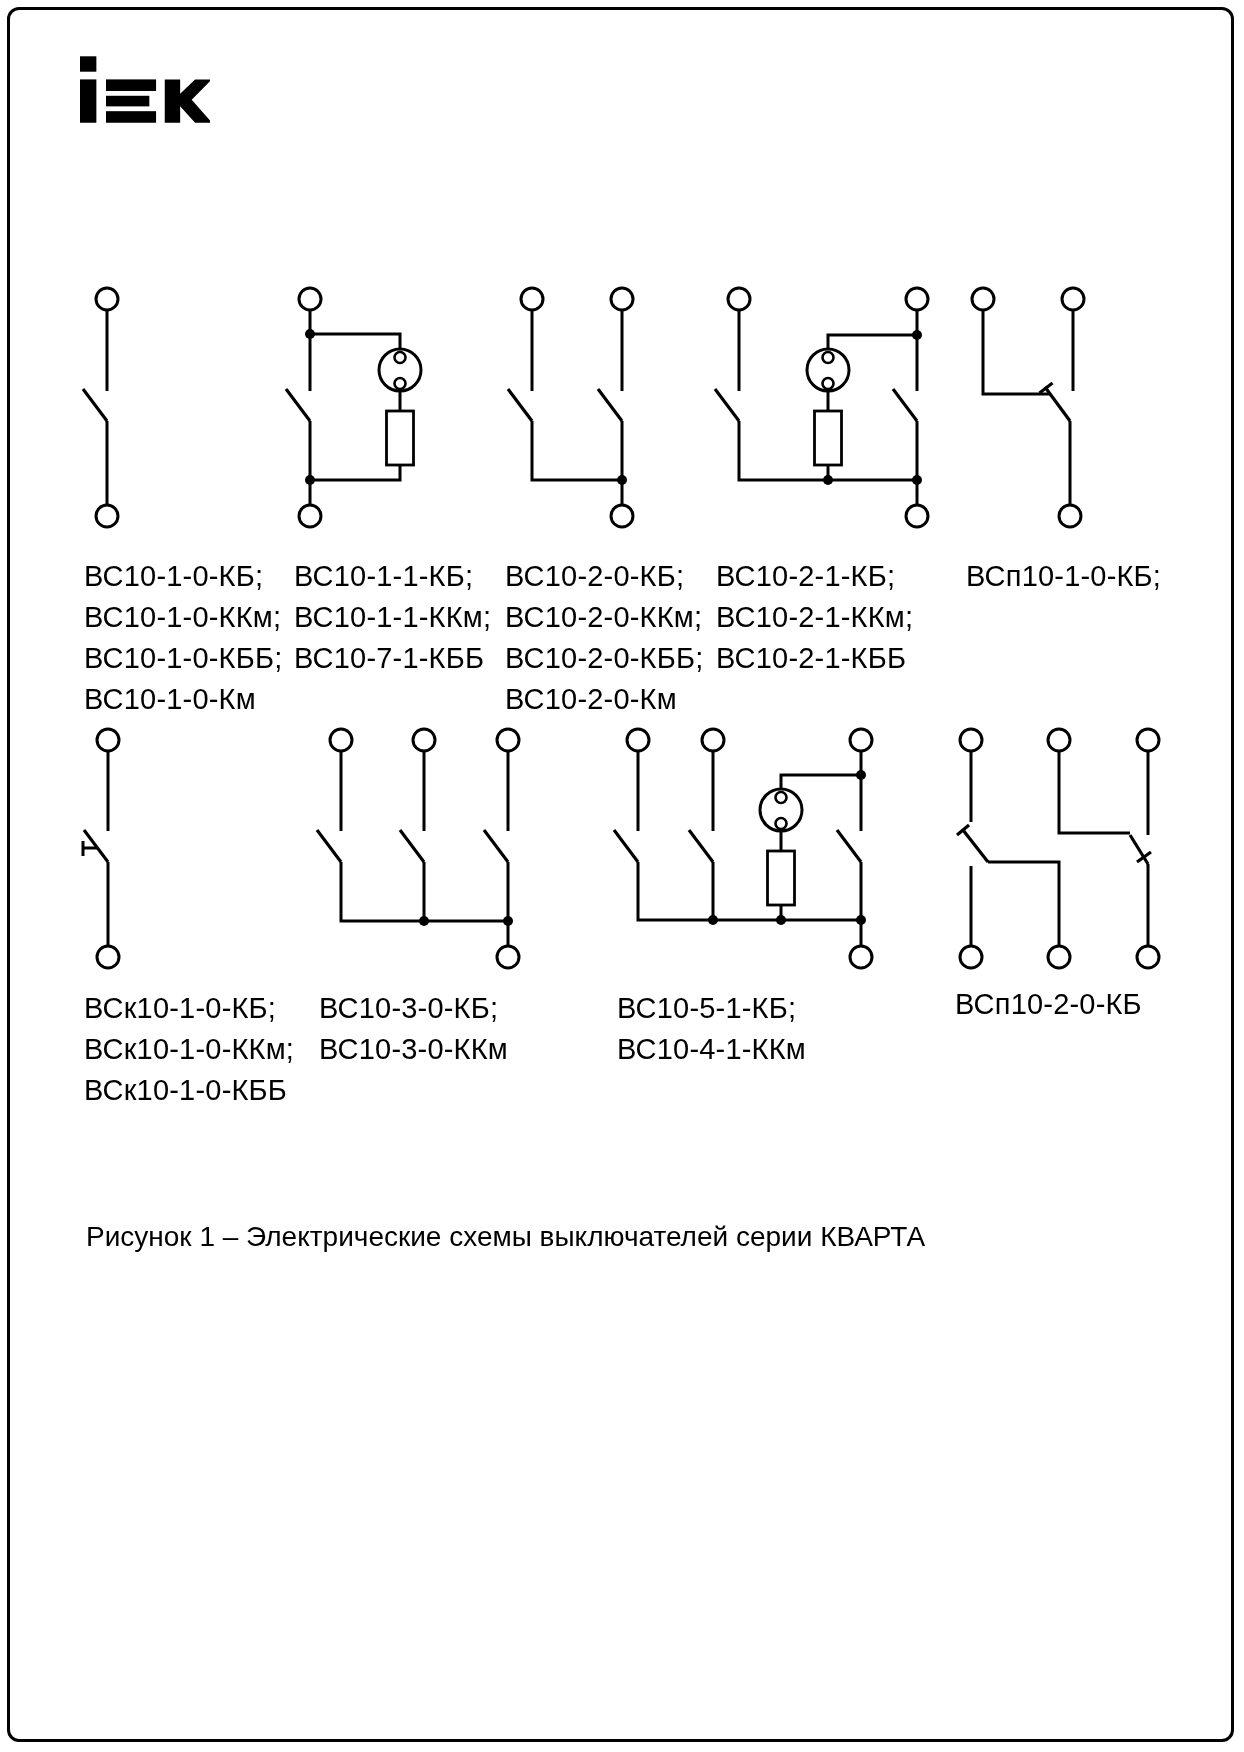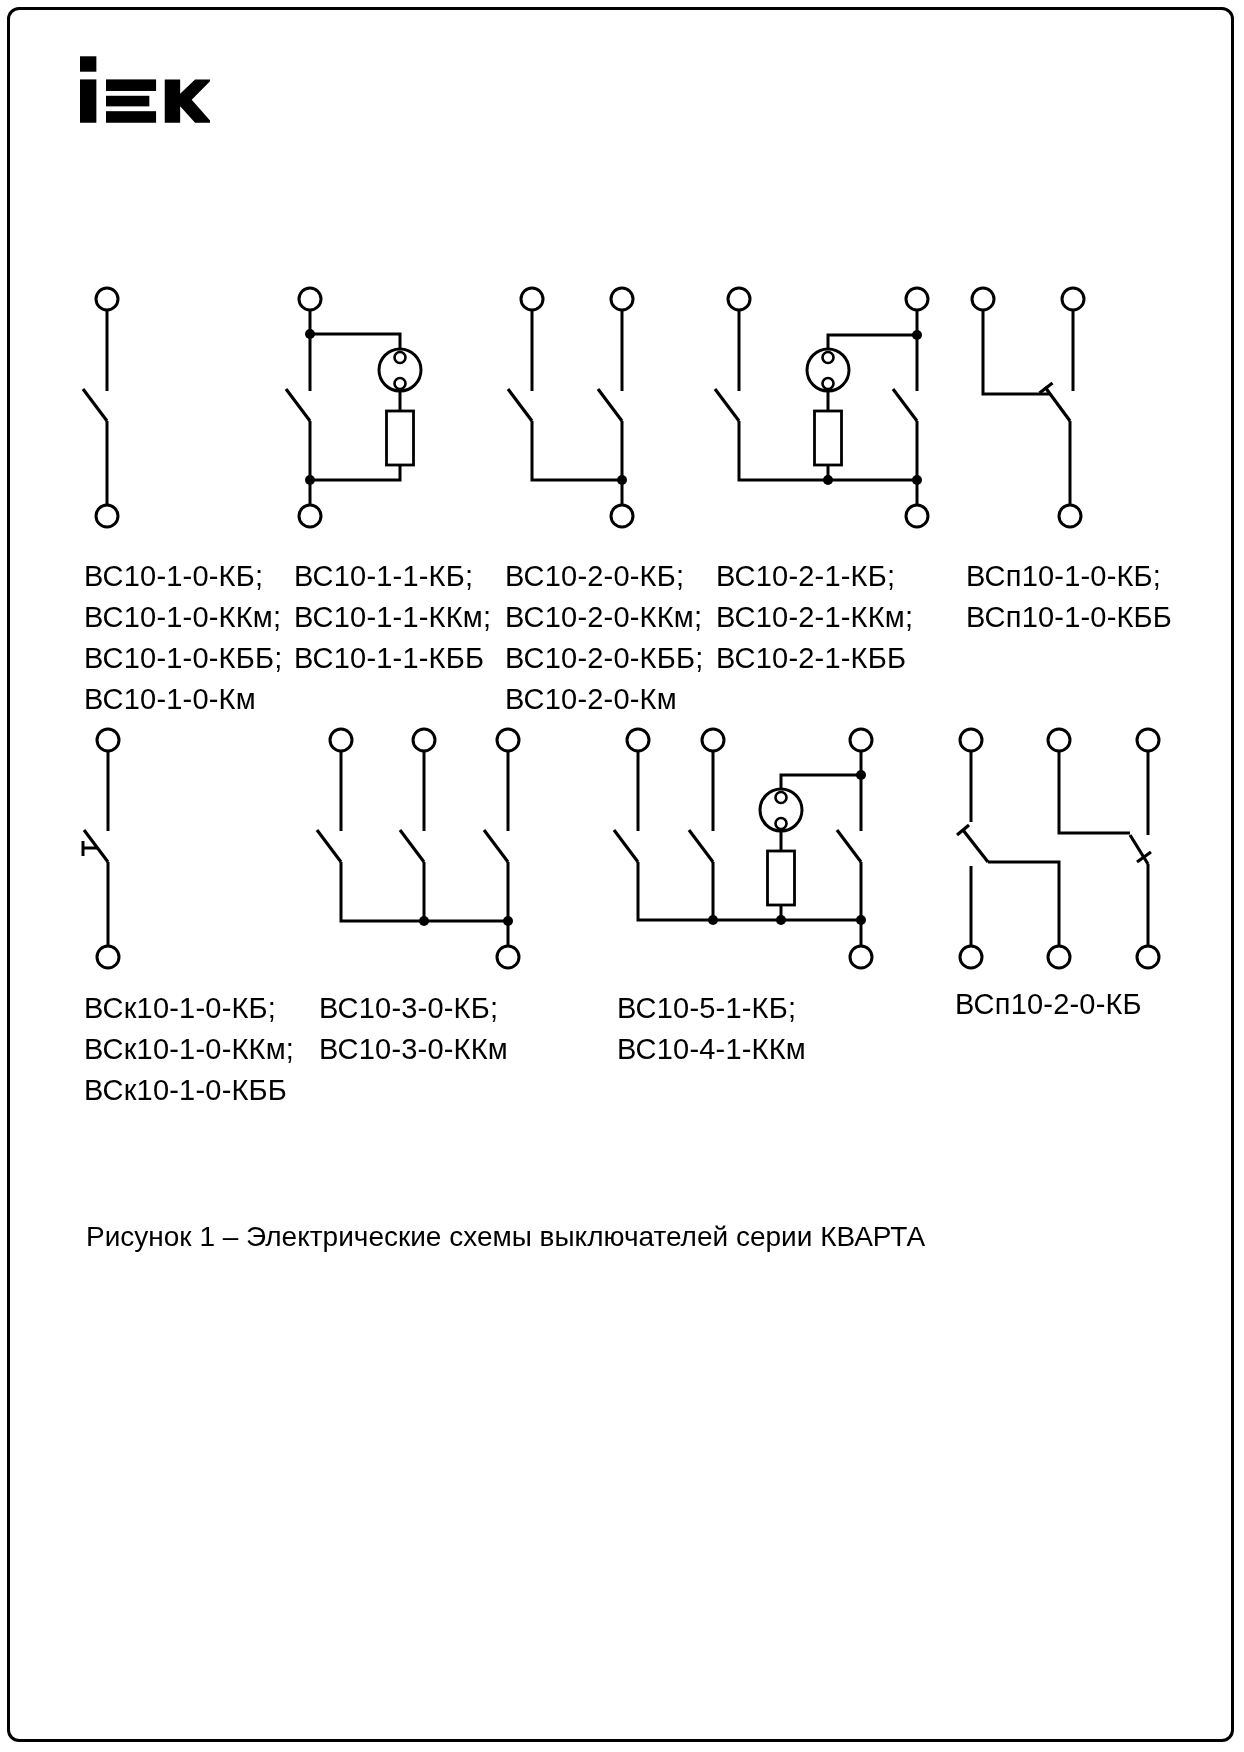--- a/index.html
+++ b/index.html
@@ -198,36 +198,35 @@
 
 <div class="labels" style="left:84px;top:556px">
   <div>ВС10-1-0-КБ;</div>
   <div>ВС10-1-0-ККм;</div>
   <div>ВС10-1-0-КББ;</div>
   <div>ВС10-1-0-Км</div>
 </div>
 <div class="labels" style="left:294px;top:556px">
   <div>ВС10-1-1-КБ;</div>
   <div>ВС10-1-1-ККм;</div>
-  <div>ВС10-1-1-КББ</div>
+  <div>ВС10-7-1-КББ</div>
 </div>
 <div class="labels" style="left:505px;top:556px">
   <div>ВС10-2-0-КБ;</div>
   <div>ВС10-2-0-ККм;</div>
   <div>ВС10-2-0-КББ;</div>
   <div>ВС10-2-0-Км</div>
 </div>
 <div class="labels" style="left:716px;top:556px">
   <div>ВС10-2-1-КБ;</div>
   <div>ВС10-2-1-ККм;</div>
   <div>ВС10-2-1-КББ</div>
 </div>
 <div class="labels" style="left:966px;top:556px">
   <div>ВСп10-1-0-КБ;</div>
-  <div>ВСп10-1-0-КББ</div>
 </div>
 
 <div class="labels" style="left:84px;top:988px">
   <div>ВСк10-1-0-КБ;</div>
   <div>ВСк10-1-0-ККм;</div>
   <div>ВСк10-1-0-КББ</div>
 </div>
 <div class="labels" style="left:319px;top:988px">
   <div>ВС10-3-0-КБ;</div>
   <div>ВС10-3-0-ККм</div>

